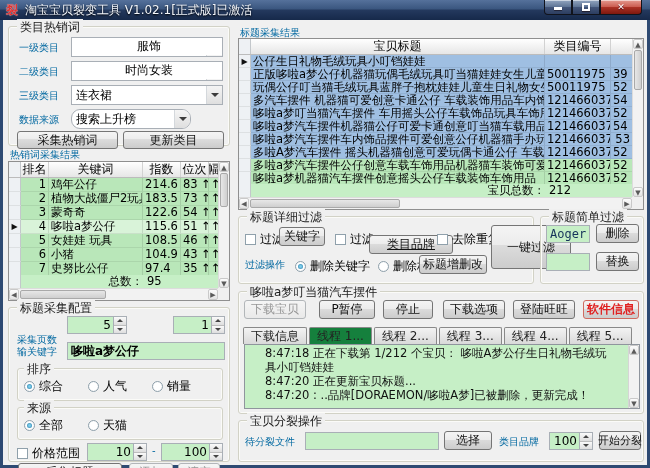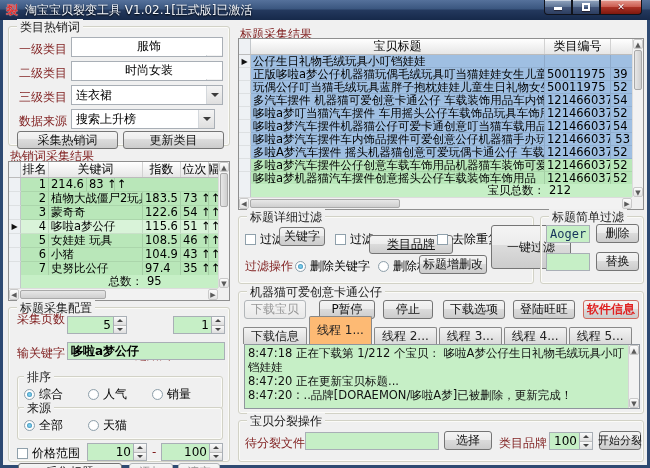--- a/index.html
+++ b/index.html
@@ -20,21 +20,21 @@
     background:linear-gradient(#e59a90,#cb5c50 49%,#ad3226 50%,#7e180e); }
   .winbtn.min::after { content:""; position:absolute; left:9px; right:9px; bottom:4px; height:3px; background:#fff; box-shadow:0 1px 1px #223; }
   .winbtn.max::after { content:""; position:absolute; left:9px; right:9px; top:3px; bottom:3px; border:2px solid #fff; box-shadow:0 1px 1px #223; }
   .winbtn.close::after { content:"✕"; position:absolute; inset:0; color:#fff; font-size:9px; line-height:14px; text-align:center; text-shadow:0 1px 1px #401; }
 
   
   .client { position:absolute; top:20px; left:3px; right:3px; bottom:3px; background:#f0f0f0; }
 
   .group { position:absolute; border:1px solid #d2d2c6; border-radius:3px; box-shadow:inset 0 0 0 1px #fbfbf8; }
   .group-label { position:absolute; top:-8px; left:8px; background:#f0f0f0; padding:0 3px; font-size:12px; color:#1a1a1a; white-space:nowrap; }
-  .plain-label { position:absolute; font-size:12px; color:#7f1d1d; white-space:nowrap; }
+  .plain-label { position:absolute; font-size:10px; color:#0369a1; white-space:nowrap; }
 
   
   .combo { position:absolute; height:20px; border:1px solid #a9afb6; background:#fff; display:flex; align-items:center; font-size:12px; padding-left:4px; white-space:nowrap; overflow:hidden; }
   .combo .carrow { margin-left:auto; width:16px; align-self:stretch; display:flex; align-items:center; justify-content:center; background:linear-gradient(#f4f4f4,#dfdfdf); border-left:1px solid #d4d8dc; flex:0 0 16px; }
   .tri-down { width:0; height:0; border-left:4px solid transparent; border-right:4px solid transparent; border-top:4px solid #3c3c3c; }
 
   
   .btn { position:absolute; display:flex; align-items:center; justify-content:center; font-size:12px; color:#111;
     border:1px solid #757575; border-radius:3px;
     background:linear-gradient(#f4f4f4 0%,#ececec 45%,#dcdcdc 46%,#cccccc 100%); white-space:nowrap; cursor:default; }
@@ -81,24 +81,24 @@
   
   .opt { position:absolute; display:flex; align-items:center; font-size:12px; white-space:nowrap; }
   .radio { width:11px; height:11px; border:1px solid #8fa0ab; border-radius:50%; background:radial-gradient(#ffffff 55%,#e4e9ec); margin-right:4px; position:relative; flex:0 0 11px; }
   .radio.checked::after { content:""; position:absolute; inset:2px; border-radius:50%; background:radial-gradient(#7fd0ee 20%,#1c6f9c); }
   .checkbox { width:11px; height:11px; border:1px solid #8fa0ab; background:#fff; margin-right:4px; flex:0 0 11px; }
 
   
   .tabs { position:absolute; display:flex; align-items:flex-end; }
   .tab { height:17px; padding:0 7px; display:flex; align-items:center; font-size:12px; border:1px solid #898989; border-bottom:none;
     border-radius:2px 2px 0 0; background:linear-gradient(#f3f3f3,#d9d9d9); margin-right:2px; color:#222; position:relative; }
-  .tab.active { height:28px; background:#fdba74; z-index:3; }
-
-  
-  .log { position:absolute; border:1px solid #8f959d; background:#c6efc6; font-size:11.5px; line-height:14px; color:#111; padding:1px 3px; overflow:hidden; }
+  .tab.active { height:17px; background:#15803d; z-index:3; }
+
+  
+  .log { position:absolute; border:1px solid #8f959d; background:#c6efc6; font-size:11.5px; line-height:14px; color:#111; padding:1px 20px; overflow:hidden; }
   .log .line { min-height:14px; word-break:break-all; }
   .logscroll { position:absolute; top:0; right:0; bottom:0; width:11px; background:#f2f2f2; border-left:1px solid #d5d5d5; }
 </style>
 </head>
 <body>
 
 <div class="window">
 
   <div class="titlebar">
     <span class="app-icon">裂</span>
@@ -133,21 +133,21 @@
 
       <span class="plain-label" style="left:10px;top:62px;">三级类目</span>
       <div class="combo" style="left:62px;top:58px;width:152px;">
         <span>连衣裙</span>
         <span class="carrow">
             <span class="tri-down"></span>
           </span>
       </div>
 
       <span class="plain-label" style="left:10px;top:86px;">数据来源</span>
-      <div class="combo" style="left:62px;top:82px;width:144px;">
+      <div class="combo" style="left:62px;top:82px;width:120px;border-radius:9px;">
         <span>搜索上升榜</span>
         <span class="carrow">
             <span class="tri-down"></span>
           </span>
       </div>
 
       <div class="btn" style="left:8px;top:104px;width:101px;height:18px;">采集热销词</div>
       <div class="btn" style="left:114px;top:104px;width:101px;height:18px;">更新类目</div>
     </div>
 
@@ -161,20 +161,21 @@
         <span class="c" style="flex:0 0 28px;">位次</span>
         <span class="c" style="flex:1 0 9px;border-right:none;">幅</span>
       </div>
       <div class="gridbody">
 
           <div class="row">
             <span class="c csel">
               <span class="mk"></span>
             </span>
             <span class="c num" style="flex:0 0 28px;">1</span>
+            <span class="c" style="flex:0 0 94px;">鸡年公仔</span>
             <span class="c" style="flex:0 0 38px;">214.6</span>
             <span class="c" style="flex:0 0 28px;"><span>83</span>&nbsp;<span class="up">↑</span></span>
             <span class="c" style="flex:1 0 9px;border-right:none;"><span class="up">↑</span></span>
           </div>
 
           <div class="row">
             <span class="c csel">
               <span class="mk"></span>
             </span>
             <span class="c num" style="flex:0 0 28px;">2</span>
@@ -253,21 +254,21 @@
         <div class="sb" style="left:0;top:0;bottom:0;width:10px;">◀</div>
         <div class="sthumb h" style="left:11px;top:1px;bottom:1px;width:86px;"></div>
         <div class="sb" style="right:0;top:0;bottom:0;width:10px;">▶</div>
       </div>
       <div class="scorner"></div>
     </div>
 
     <div class="group" style="left:5px;top:287px;width:222px;height:155px;">
       <span class="group-label">标题采集配置</span>
 
-      <span class="plain-label" style="left:8px;top:3px;">采集页数</span>
+      <span class="plain-label" style="left:8px;top:25px;">采集页数</span>
       <div class="spin" style="left:58px;top:8px;width:60px;">
         <input value="5" style="">
         <span class="arrows">
             <span class="sa">
               <span class="tri-up-s"></span>
             </span>
             <span class="sa">
               <span class="tri-down-s"></span>
             </span>
           </span>
@@ -281,21 +282,21 @@
             </span>
             <span class="sa">
               <span class="tri-down-s"></span>
             </span>
           </span>
       </div>
 
       <span class="plain-label" style="left:8px;top:37px;">输关键字</span>
       <input class="tinput" style="left: 58px; top: 34px; width: 158px; font-weight: bold;" value="哆啦a梦公仔">
 
-      <div class="group" style="left:8px;top:68px;width:206px;height:33px;border-radius:3px;">
+      <div class="group" style="left:8px;top:60px;width:206px;height:33px;border-radius:3px;">
         <span class="group-label" style="top:-8px;left:6px;">排序</span>
         <div style="position:absolute;left:6px;top:9px;right:4px;display:flex;">
 
             <span class="opt" style="position:relative;flex:0 0 33%;">
               <span class="radio checked"></span>
               <span>综合</span>
             </span>
 
             <span class="opt" style="position:relative;flex:0 0 33%;">
               <span class="radio"></span>
@@ -515,21 +516,21 @@
 
     <div class="group" style="left:537px;top:196px;width:104px;height:68px;">
       <span class="group-label">标题简单过滤</span>
       <input class="tinput mono" style="left: 5px; top: 8px; width: 44px;" value="Aoger">
       <div class="btn" style="left:55px;top:7px;width:43px;height:19px;">删除</div>
       <input class="tinput mono" style="left: 5px; top: 36px; width: 44px;" value="">
       <div class="btn" style="left:55px;top:35px;width:43px;height:19px;">替换</div>
     </div>
 
     <div class="group" style="left:235px;top:271px;width:406px;height:123px;">
-      <span class="group-label">机器猫可爱创意卡通公仔</span>
+      <span class="group-label">哆啦a梦叮当猫汽车摆件</span>
 
       <div class="btn disabled" style="left:5px;top:8px;width:62px;height:19px;">下载宝贝</div>
       <div class="btn" style="left:80px;top:8px;width:56px;height:19px;">P暂停</div>
       <div class="btn" style="left:144px;top:8px;width:50px;height:19px;">停止</div>
       <div class="btn" style="left:204px;top:8px;width:62px;height:19px;" data_bind="">下载选项</div>
       <div class="btn" style="left:274px;top:8px;width:62px;height:19px;">登陆旺旺</div>
       <div class="btn danger" style="left:344px;top:8px;width:56px;height:19px;">软件信息</div>
 
       <div class="tabs" style="left:4px;top:31px;height:21px;">
 

